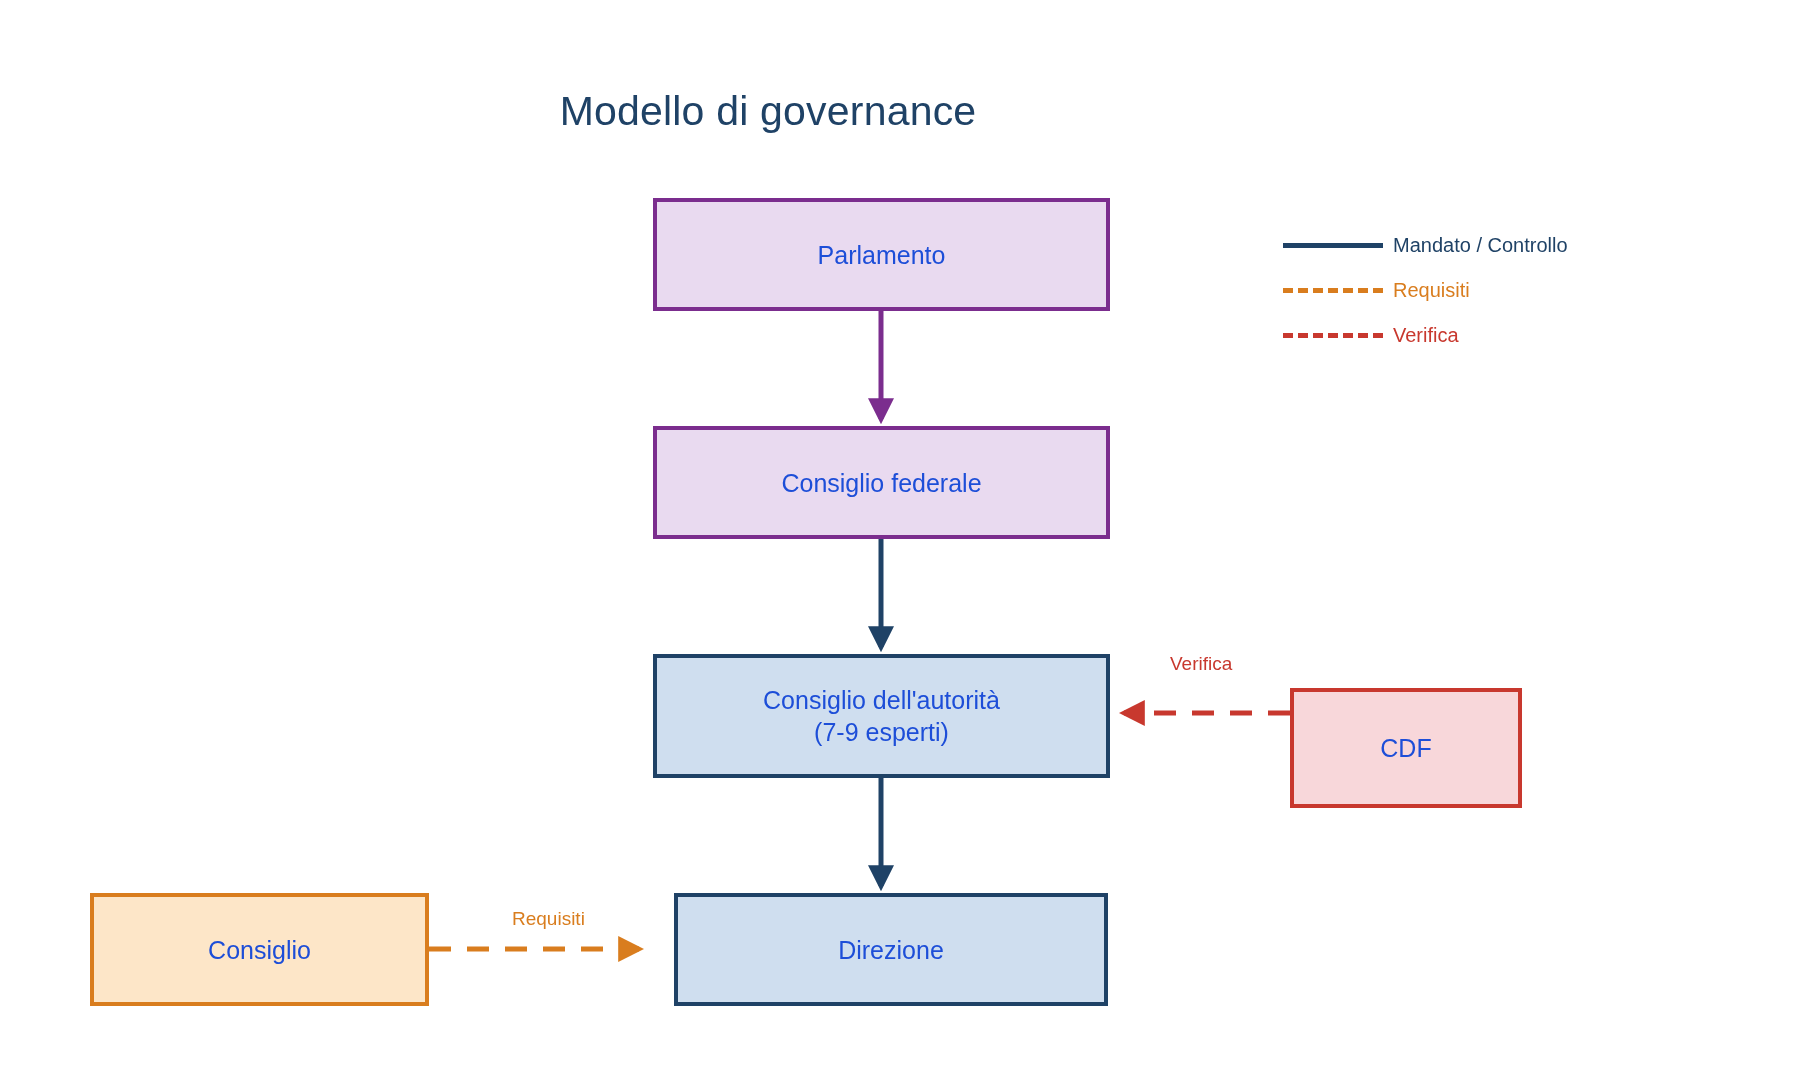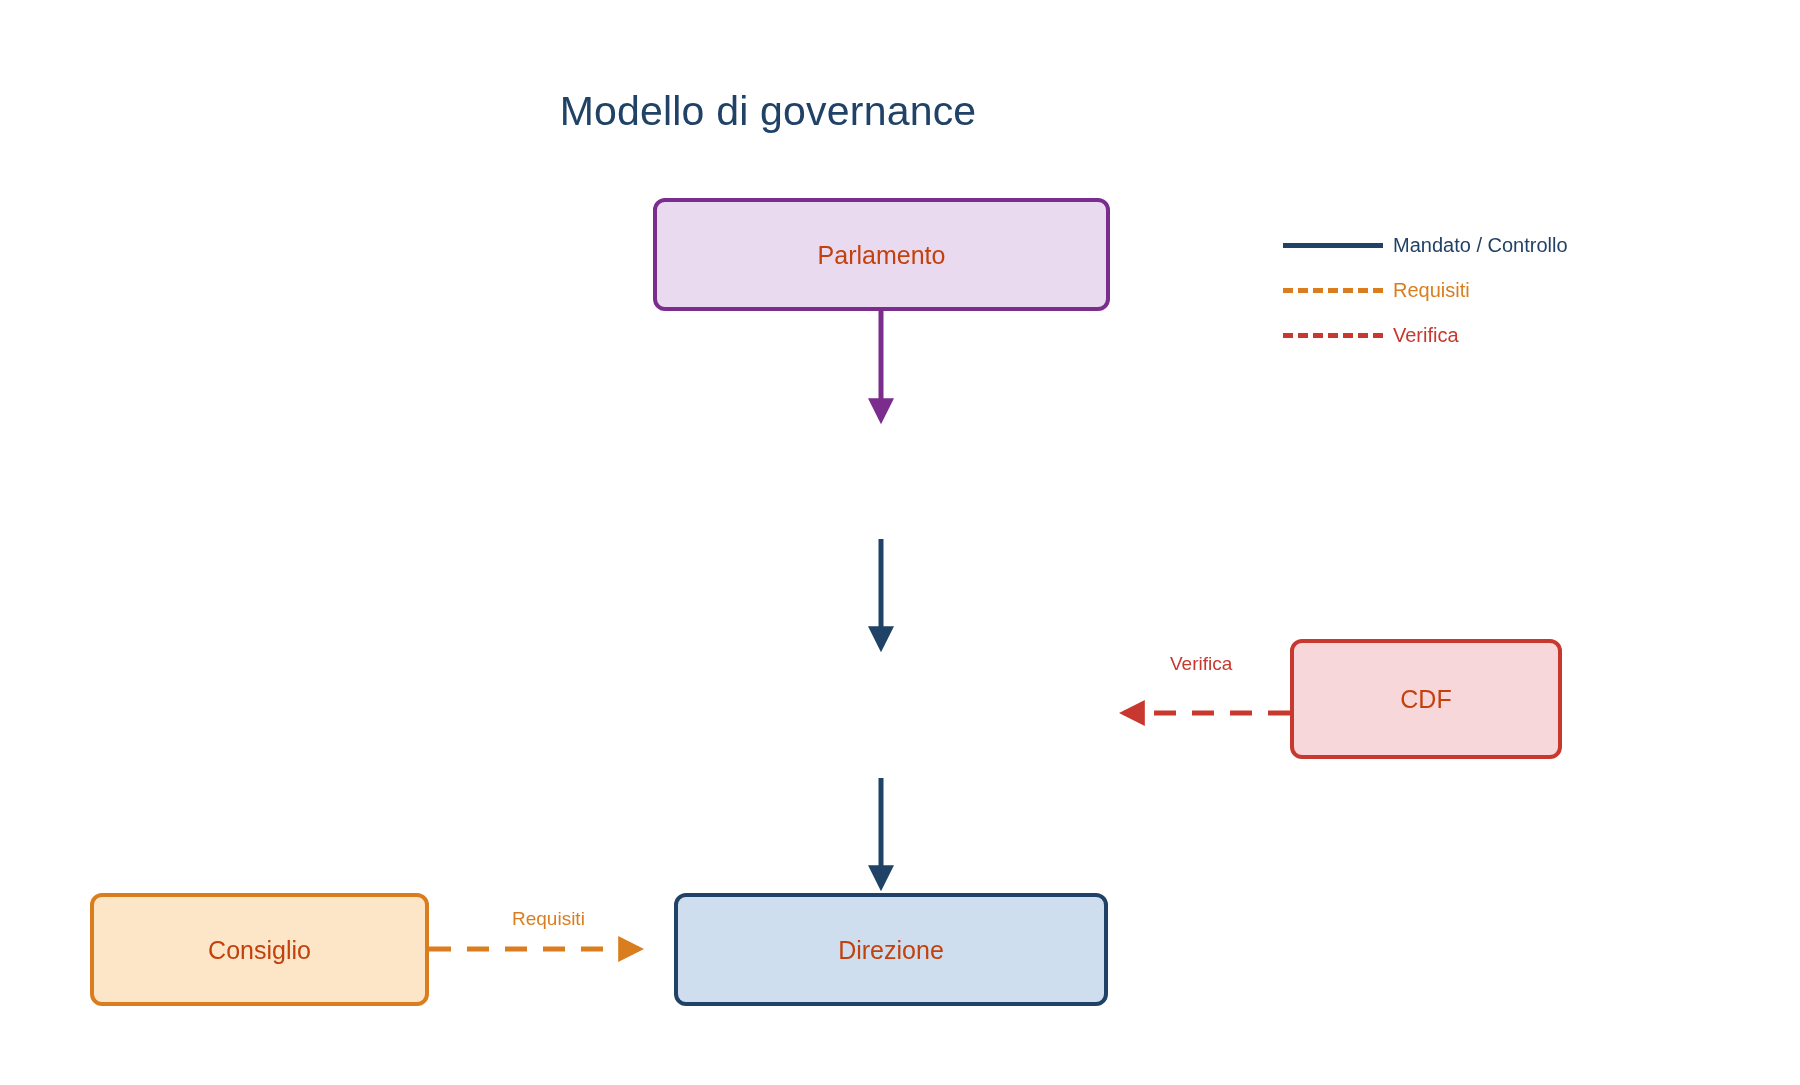--- a/index.html
+++ b/index.html
@@ -42,28 +42,28 @@
     font-size: 41px;
     font-weight: 400;
     color: #1f4266;
     letter-spacing: 0.2px;
     white-space: nowrap;
   }
 
   .node {
     position: absolute;
     box-sizing: border-box;
-    border-radius: 12px;
+    border-radius: 0;
     display: flex;
     align-items: center;
     justify-content: center;
     text-align: center;
     font-size: 25px;
     line-height: 1.28;
-    color: #c2410c;
+    color: #1d4ed8;
     padding: 4px 10px;
   }
 
   .node-purple {
     background: #e9daf0;
     border: 4px solid #7b2d8e;
   }
 
   .node-blue {
     background: #cfdeef;
@@ -77,21 +77,21 @@
 
   .node-orange {
     background: #fde6c8;
     border: 4px solid #d97d1e;
   }
 
   #node-parlamento   { left: 653px; top: 198px; width: 457px; height: 113px; }
   #node-consiglio-federale { left: 653px; top: 426px; width: 457px; height: 113px; }
   #node-consiglio-autorita { left: 653px; top: 654px; width: 457px; height: 124px; }
   #node-direzione    { left: 674px; top: 893px; width: 434px; height: 113px; }
-  #node-cdf          { left: 1290px; top: 639px; width: 272px; height: 120px; }
+  #node-cdf          { left: 1290px; top: 688px; width: 232px; height: 120px; }
   #node-esercito     { left: 90px; top: 893px; width: 339px; height: 113px; }
 
   .node-line { display: block; }
 
   .edge-label {
     position: absolute;
     font-size: 19px;
     white-space: nowrap;
   }
   .edge-label-verifica  { left: 1170px; top: 653px; color: #c8382e; }
@@ -151,21 +151,30 @@
 
     <line x1="1290" y1="713" x2="1124" y2="713" stroke="#c8382e" stroke-width="5" stroke-dasharray="22 16" marker-end="url(#arrow-red)"></line>
 
     <line x1="429" y1="949" x2="639" y2="949" stroke="#d97d1e" stroke-width="5" stroke-dasharray="22 16" marker-end="url(#arrow-orange)"></line>
   </svg>
 
   <div class="node node-purple" id="node-parlamento">
     <span class="node-line">Parlamento</span>
   </div>
 
-
+  <div class="node node-purple" id="node-consiglio-federale">
+    <span class="node-line">Consiglio federale</span>
+  </div>
+
+  <div class="node node-blue" id="node-consiglio-autorita">
+    <span>
+      <span class="node-line">Consiglio dell'autorità</span>
+      <span class="node-line">(7-9 esperti)</span>
+    </span>
+  </div>
 
   <div class="node node-blue" id="node-direzione">
     <span class="node-line">Direzione</span>
   </div>
 
   <div class="node node-red" id="node-cdf">
     <span class="node-line">CDF</span>
   </div>
 
   <div class="node node-orange" id="node-esercito">

